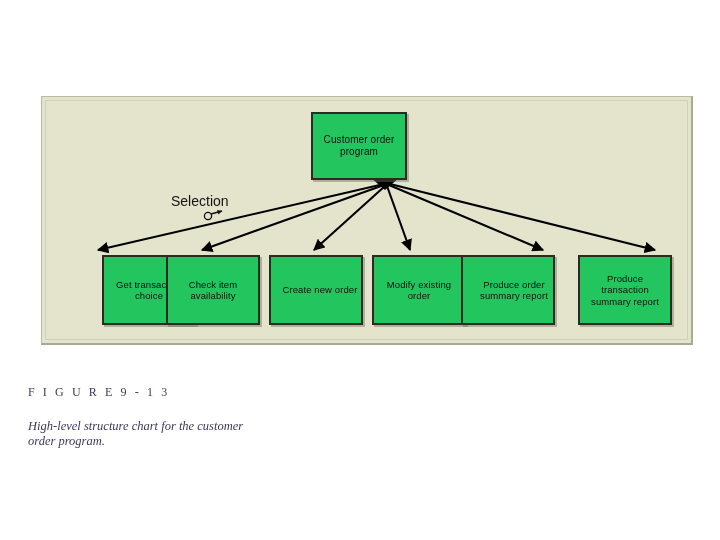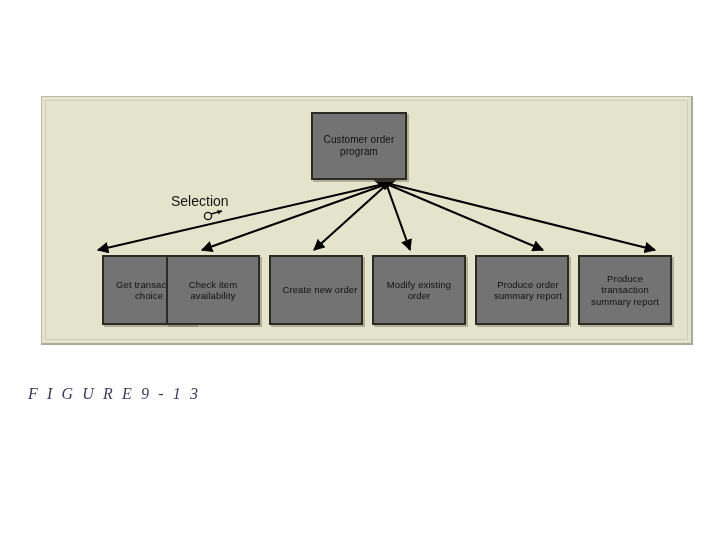--- a/index.html
+++ b/index.html
@@ -45,21 +45,21 @@
     left: 0;
     top: 0;
     width: 720px;
     height: 540px;
     pointer-events: none;
   }
 
   
   .proc-box {
     position: absolute;
-    background: #737373;
+    background: #22c55e;
     border: 2px solid #2b2b21;
     box-sizing: border-box;
     display: flex;
     align-items: center;
     justify-content: center;
     text-align: center;
     font-size: 9.5px;
     line-height: 11.5px;
     color: #111111;
     letter-spacing: 0.1px;
@@ -80,21 +80,21 @@
 
   .leaf {
     top: 255px;
     width: 94px;
     height: 70px;
   }
   #box-get-transaction-choice   { left: 63px; margin-left: 39px; }
   #box-check-item-availability  { left: 166px; }
   #box-create-new-order         { left: 269px; padding-left: 8px; }
   #box-modify-existing-order    { left: 372px; }
-  #box-produce-order-summary    { left: 475px; padding-left: 12px; }
+  #box-produce-order-summary    { left: 461px; padding-left: 12px; }
   #box-produce-transaction-summary { left: 578px; }
 
   
   #selection-label {
     position: absolute;
     left: 171px;
     top: 193px;
     font-size: 14px;
     color: #141414;
     white-space: nowrap;
@@ -104,22 +104,21 @@
   #figure-caption {
     position: absolute;
     left: 28px;
     top: 385px;
     width: 230px;
     font-family: "Liberation Serif", serif;
     color: #3a3a5c;
   }
   #caption-figure-number {
     display: block;
-    font-size: 16px;
-    font-style: italic;
+    font-size: 12px;
     letter-spacing: 2.6px;
     margin-bottom: 19px;
     white-space: nowrap;
   }
   #caption-text {
     display: block;
     font-size: 12.5px;
     font-style: italic;
     line-height: 15px;
   }
@@ -179,13 +178,14 @@
 <div class="proc-box leaf" id="box-produce-order-summary">
   <span>Produce order summary report</span>
 </div>
 
 <div class="proc-box leaf" id="box-produce-transaction-summary">
   <span>Produce transaction summary report</span>
 </div>
 
 <div id="figure-caption">
   <span id="caption-figure-number">F I G U R E   9 - 1 3</span>
+  <span id="caption-text">High-level structure chart for the customer order program.</span>
 </div>
 
 </body></html>

